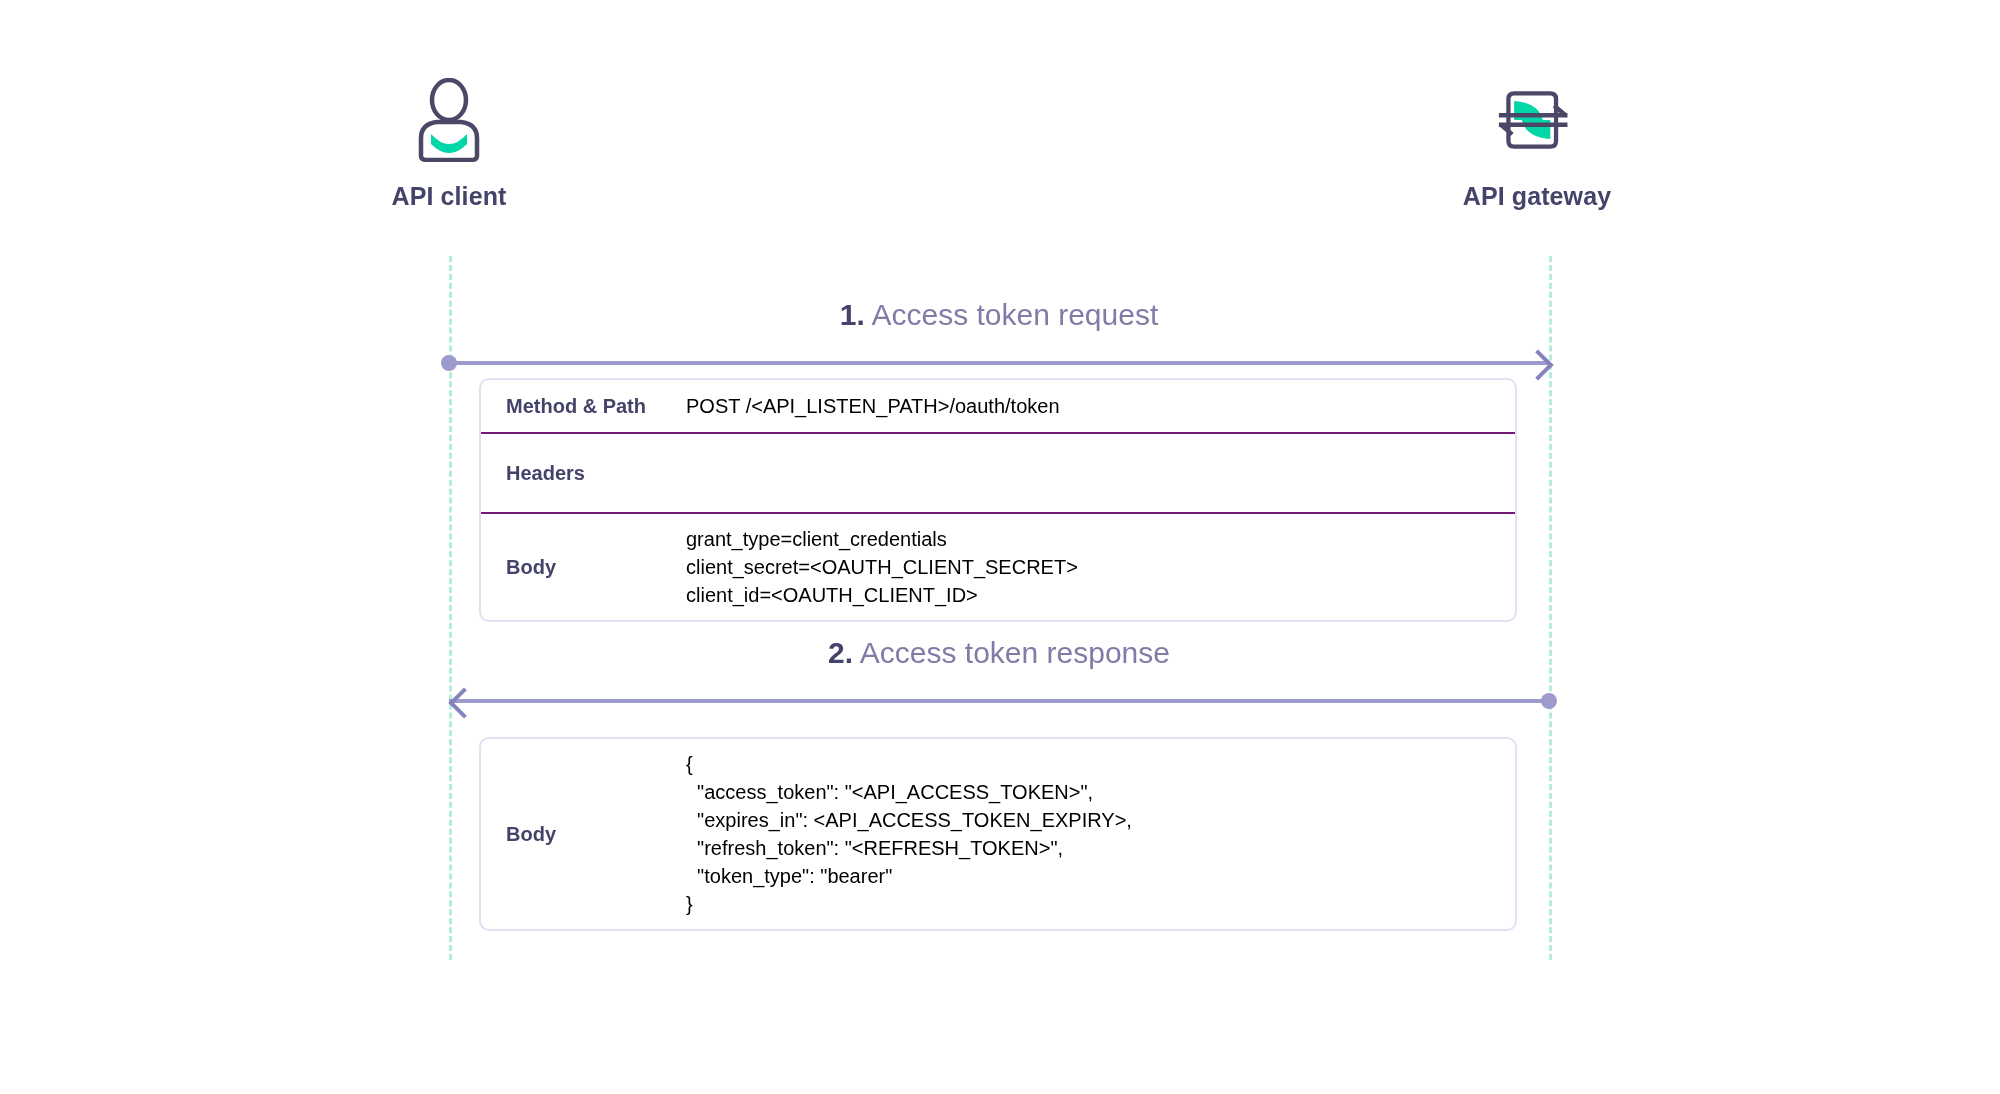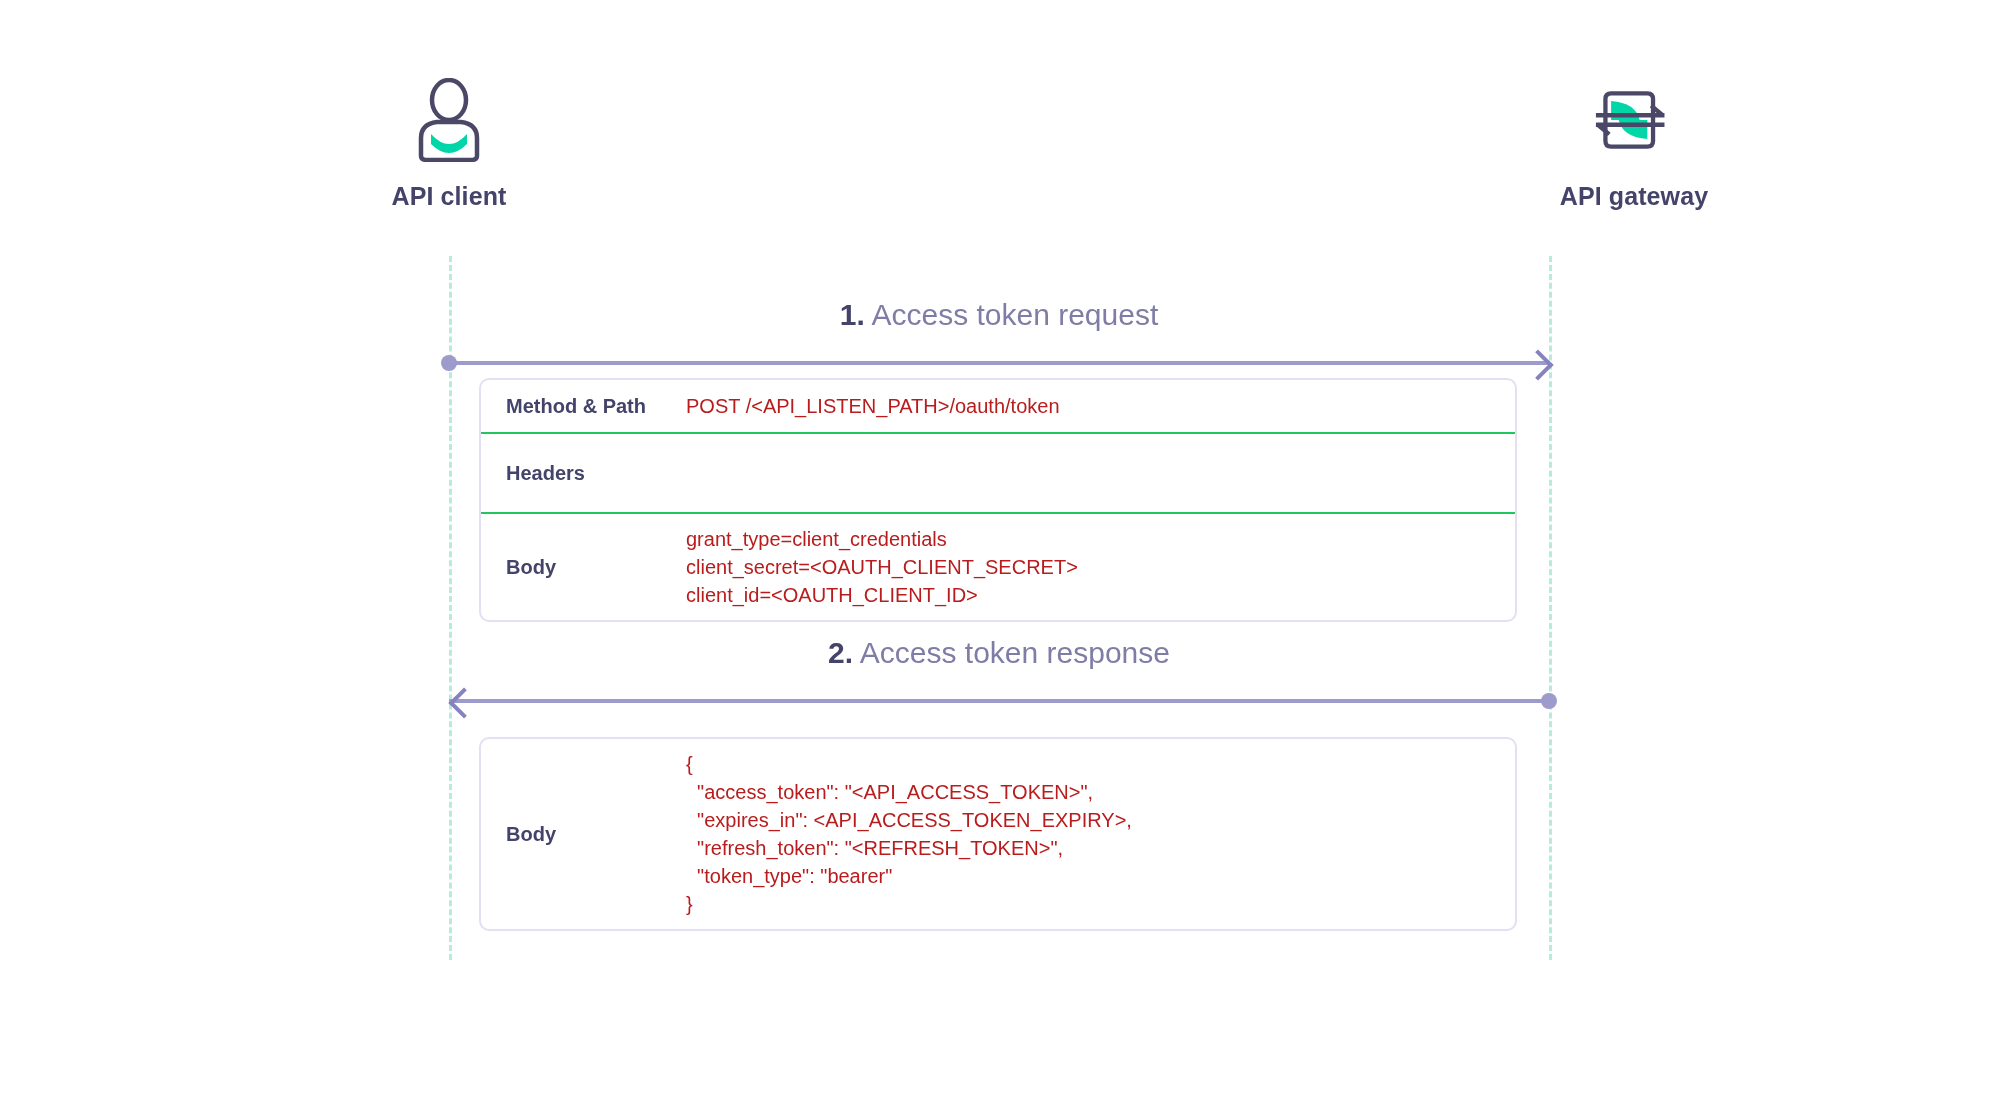--- a/index.html
+++ b/index.html
@@ -20,21 +20,21 @@
     height: 778px;
   }
 
   
   .actor {
     position: absolute;
     width: 300px;
     text-align: center;
   }
   .actor-client { left: 299px; top: 78px; }
-  .actor-gateway { left: 1484px; top: 78px; text-align: center; }
+  .actor-gateway { left: 1387px; top: 78px; text-align: center; }
 
   .actor-icon {
     display: block;
     margin: 0 auto;
     width: 80px;
     height: 84px;
   }
   .actor-label {
     margin-top: 20px;
     font-size: 25px;
@@ -125,36 +125,36 @@
     border-radius: 10px;
     background: #ffffff;
     box-sizing: border-box;
   }
   .table-1 { top: 378px; }
   .table-2 { top: 737px; }
 
   .detail-row {
     display: flex;
     align-items: center;
-    border-bottom: 2px solid #22c55e;
+    border-bottom: 2px solid #701a75;
   }
   .detail-row:last-child { border-bottom: none; }
 
   .row-key {
     flex: 0 0 205px;
     padding: 0 0 0 25px;
     font-size: 20px;
     font-weight: bold;
     color: #44436a;
     box-sizing: border-box;
   }
   .row-val {
     flex: 1 1 auto;
     font-size: 20px;
-    color: #b91c1c;
+    color: #000000;
     line-height: 28px;
     padding-right: 8px;
   }
   .row-val div { white-space: pre; }
 
   .row-tall-1 { min-height: 52px; }
   .row-tall-2 { min-height: 78px; align-items: center; }
   .row-tall-3 { min-height: 106px; }
   .row-tall-json { min-height: 190px; }
 </style>

